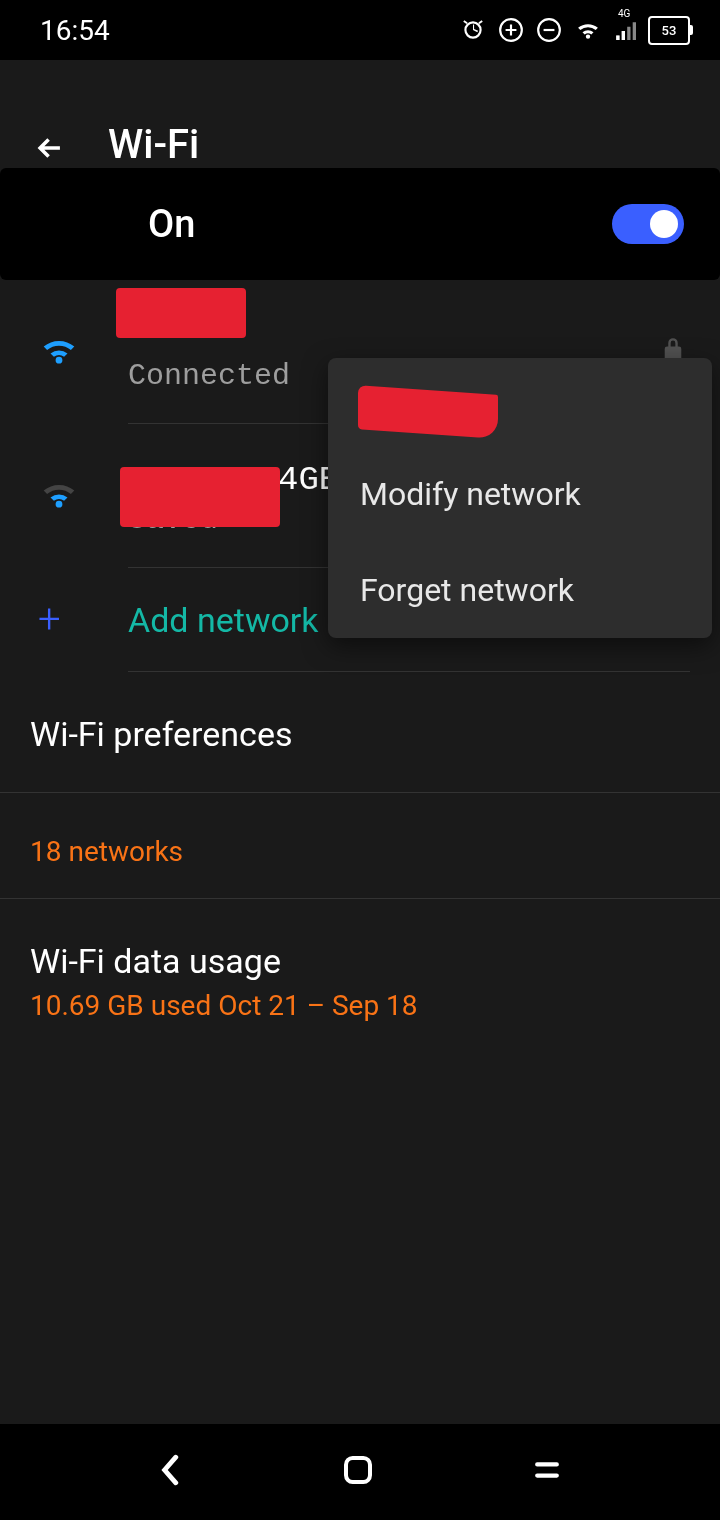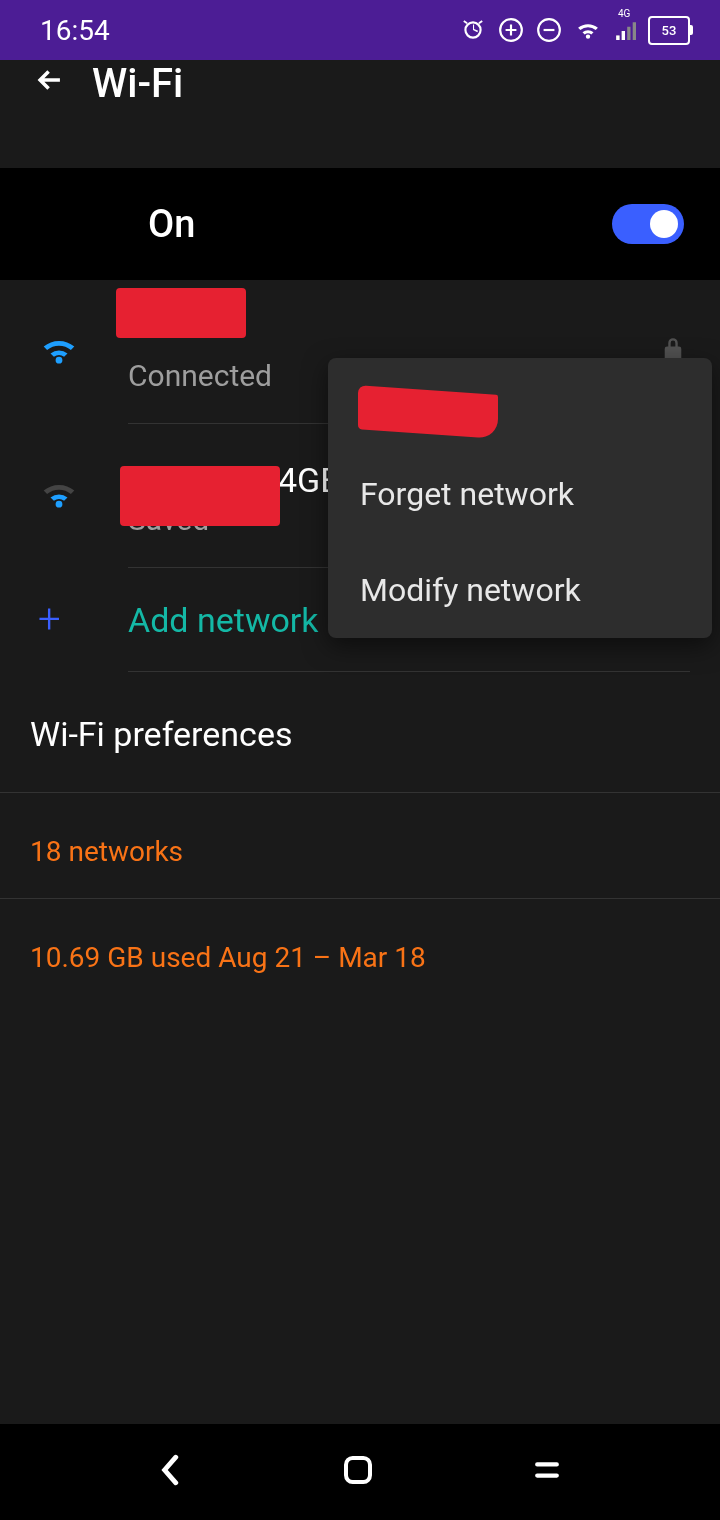--- a/index.html
+++ b/index.html
@@ -1,36 +1,36 @@
 <!DOCTYPE html>
 <html><head>
 <meta charset="utf-8">
 <style>
   * { margin: 0; padding: 0; box-sizing: border-box; }
   html, body { width: 720px; height: 1520px; background: #1a1a1a; font-family: -apple-system, Roboto, sans-serif; color: #e8e8e8; overflow: hidden; position: relative; }
   
-  .status-bar { height: 60px; display: flex; align-items: center; justify-content: space-between; padding: 0 30px 0 40px; background: #4c1d95; }
+  .status-bar { height: 60px; display: flex; align-items: center; justify-content: space-between; padding: 0 30px 0 40px; background: #000000; }
   .status-time { font-size: 28px; color: #fff; font-weight: 400; }
   .status-icons { display: flex; align-items: center; gap: 12px; }
   .status-icons svg { fill: #fff; }
   .battery-box { display: flex; align-items: center; }
   .battery-rect { width: 42px; height: 29px; border: 2px solid #fff; border-radius: 4px; display: flex; align-items: center; justify-content: center; font-size: 13px; color: #fff; font-weight: 500; position: relative; }
   .battery-rect::after { content: ''; position: absolute; right: -5px; width: 3px; height: 10px; background: #fff; border-radius: 0 2px 2px 0; }
   
-  .header { height: 108px; display: flex; align-items: flex-start; padding: 0 30px; gap: 22px; background: #1a1a1a; }
+  .header { height: 108px; display: flex; align-items: flex-end; padding: 0 30px; gap: 38px; background: #1a1a1a; }
   .back-arrow { width: 40px; height: 40px; display: flex; align-items: center; justify-content: center; }
   .header-title { font-size: 40px; font-weight: 500; color: #fff; }
   
-  .toggle-row { background: #000; height: 112px; display: flex; align-items: center; justify-content: space-between; padding: 0 36px 0 148px; }
+  .toggle-row { background: #000; height: 112px; display: flex; align-items: center; justify-content: space-between; padding: 0 36px 0 148px; border-radius: 6px; }
   .toggle-label { font-size: 38px; font-weight: 500; color: #fff; }
   .toggle-switch { width: 72px; height: 40px; background: #3a5fff; border-radius: 20px; position: relative; }
   .toggle-knob { position: absolute; width: 28px; height: 28px; background: #fff; border-radius: 50%; top: 6px; right: 6px; }
   .network-row { display: flex; align-items: center; height: 144px; border-bottom: 1px solid #333; margin-left: 128px; margin-right: 30px; position: relative; }
   .network-icon { position: absolute; left: -90px; top: 50%; transform: translateY(-50%); width: 40px; }
-  .network-text { flex: 1; }
+  .network-text { flex: 1; font-family: Liberation Mono, monospace; }
   .network-name { font-size: 34px; color: #fff; margin-bottom: 6px; }
   .network-sub { font-size: 30px; color: #9e9e9e; }
   .lock-icon { position: absolute; right: 6px; top: 50%; transform: translateY(-50%); opacity: 0.5; }
   
   .redact1 { position: absolute; top: 8px; left: -12px; width: 130px; height: 50px; background: #e62131; border-radius: 4px; }
   .redact2 { position: absolute; top: 12px; left: -8px; width: 160px; height: 60px; background: #e62131; border-radius: 4px; }
   
   .add-row { display: flex; align-items: center; height: 104px; border-bottom: 1px solid #333; margin-left: 128px; margin-right: 30px; position: relative; }
   .plus-icon { position: absolute; left: -90px; color: #3a5fff; font-size: 40px; font-weight: 300; }
   .add-text { font-size: 34px; color: #14b8a6; }
@@ -139,29 +139,30 @@
   <div class="add-text">Add network</div>
 </div>
 
 <div class="pref-row">
   <div class="pref-title">Wi-Fi preferences</div>
 </div>
 <div class="pref-row">
   <div class="pref-sub">18 networks</div>
 </div>
 <div class="pref-row no-border">
-  <div class="pref-sub">10.69 GB used Aug 21 – Mar 18</div>
+  <div class="pref-title">Wi-Fi data usage</div>
+  <div class="pref-sub">10.69 GB used Oct 21 – Sep 18</div>
 </div>
 
 <div class="context-menu">
   <div class="cm-header">
     <div class="cm-redact"></div>
   </div>
+  <div class="cm-item">Modify network</div>
   <div class="cm-item">Forget network</div>
-  <div class="cm-item">Modify network</div>
 </div>
 
 <div class="nav-bar">
   <div>
     <svg width="24" height="32" viewBox="0 0 12 20" fill="none" stroke="#fff" stroke-width="3" stroke-linecap="round">
         <path d="M9 2L2 10l7 8"></path>
       </svg>
   </div>
   <div>
     <svg width="32" height="32" viewBox="0 0 24 24" fill="none" stroke="#fff" stroke-width="3">

